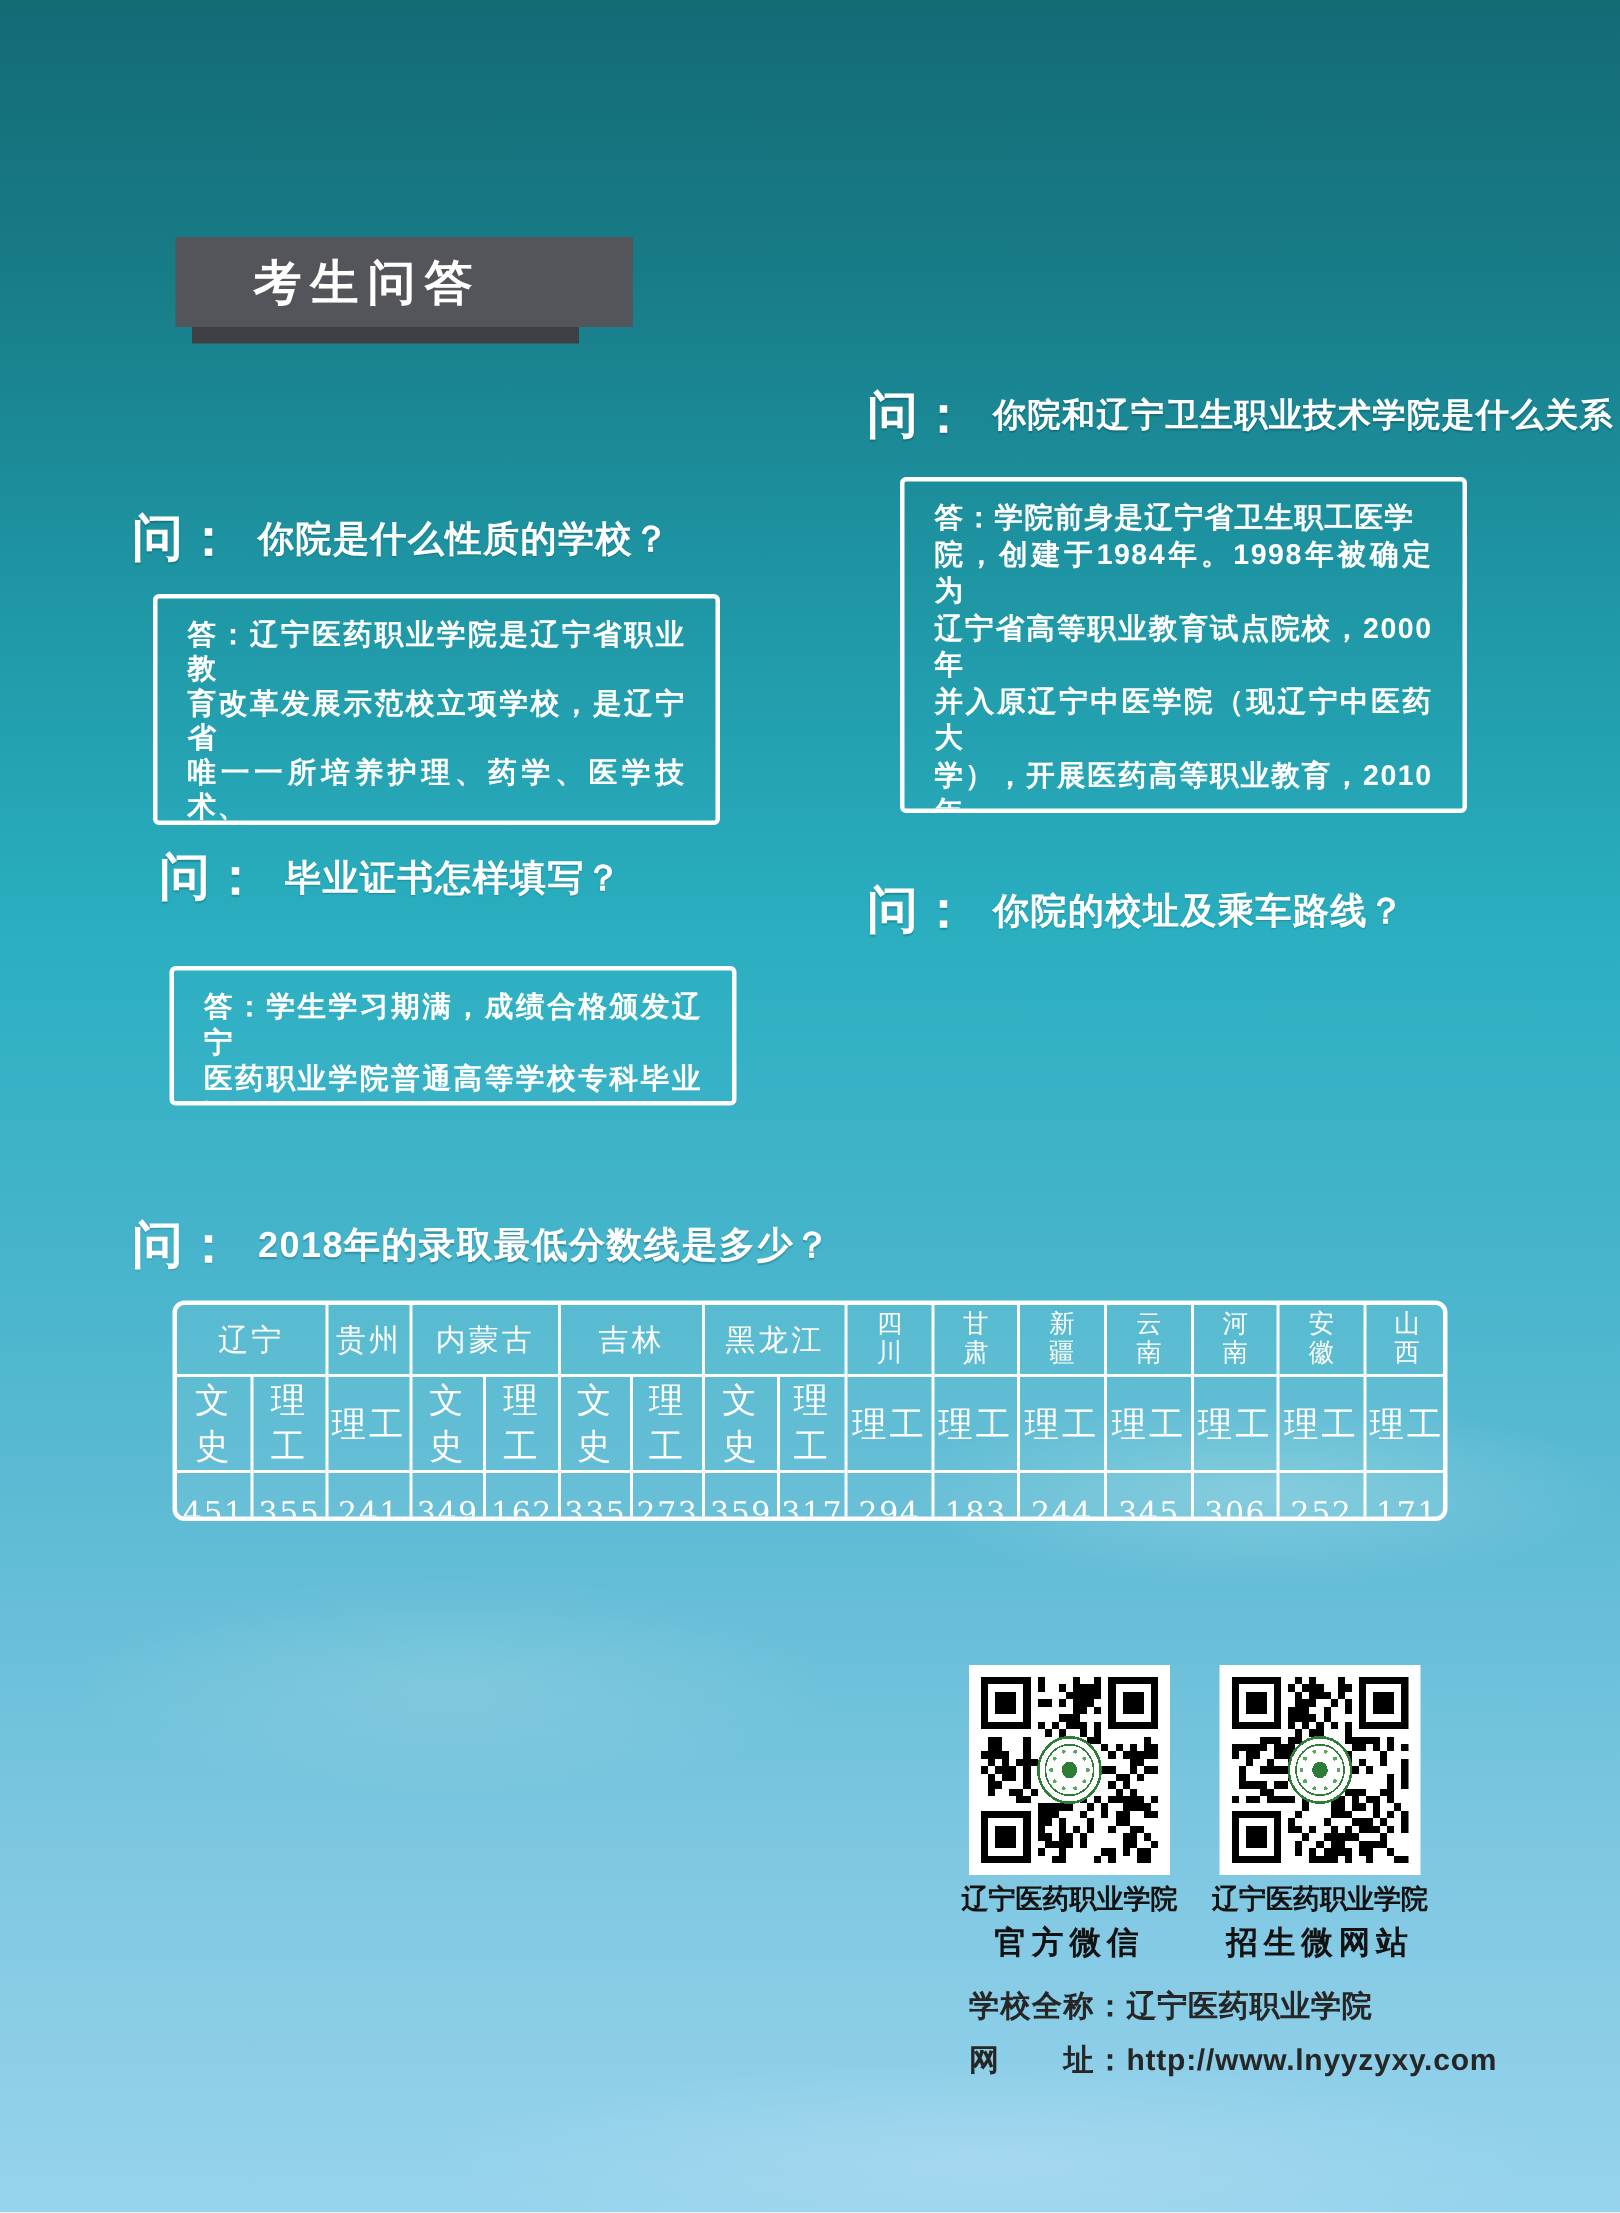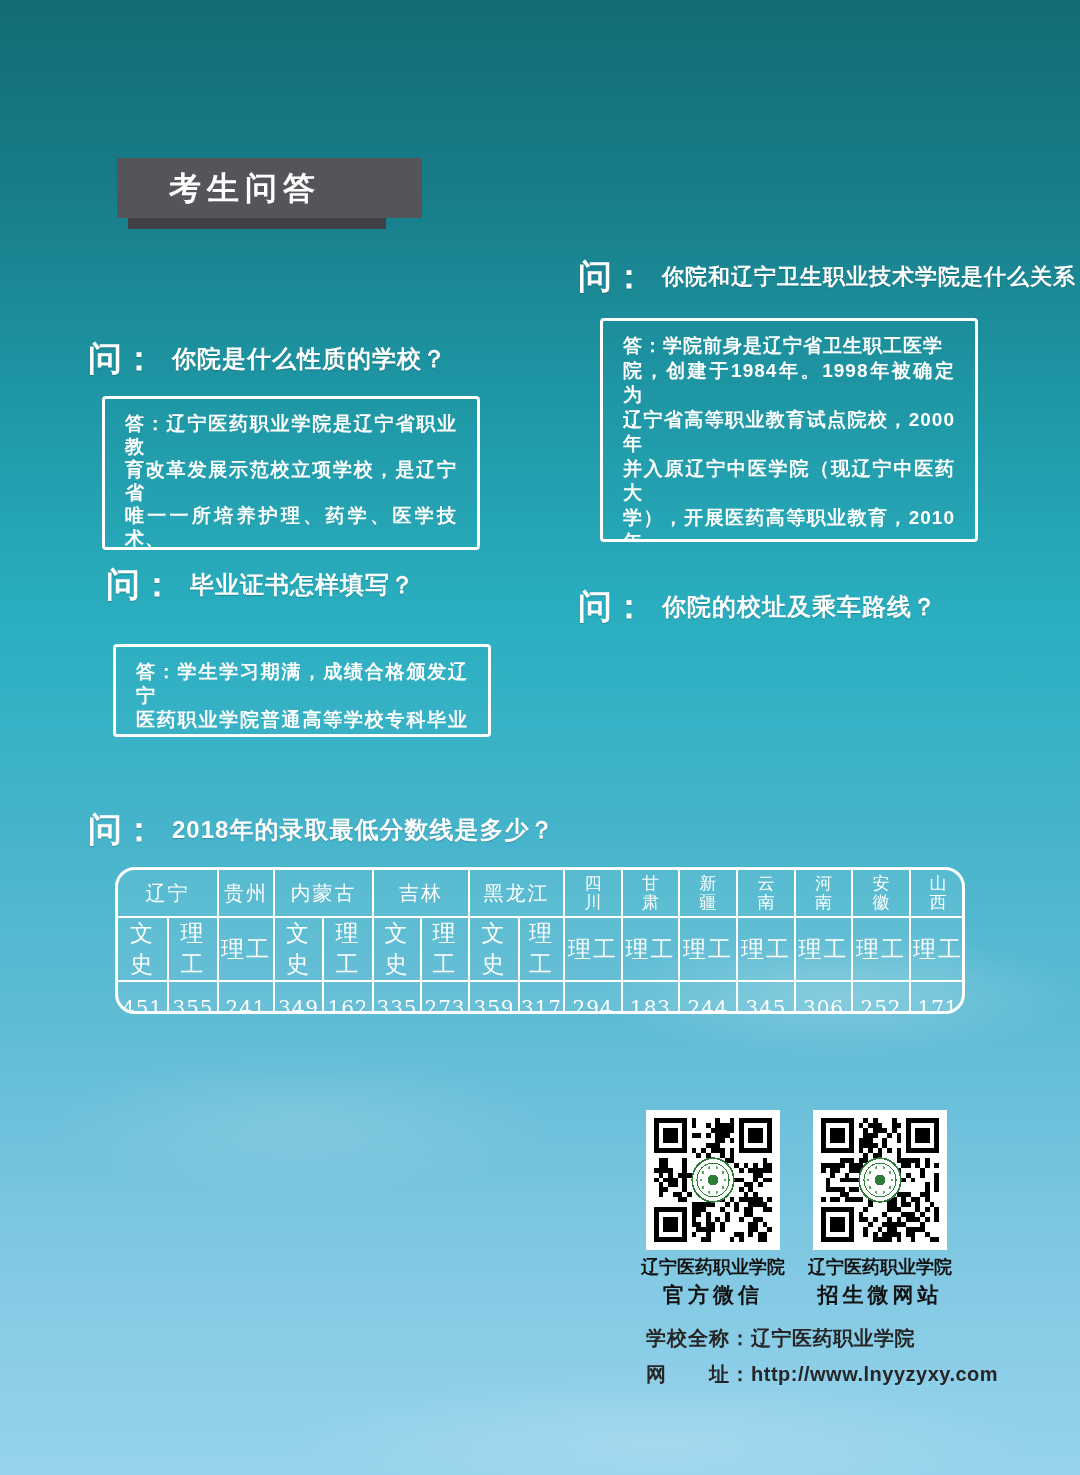--- a/index.html
+++ b/index.html
@@ -42,21 +42,21 @@
   .pos-a0{left:102px;top:396px;width:378px;height:154px;}
   .pos-a1{left:113px;top:644px;width:378px;height:93px;}
   .pos-a1 p{line-height:24px;}
   .pos-a3{left:600px;top:318px;width:378px;height:224px;}
   .pos-a3 p{line-height:24.5px;}
   .pos-a4{left:600px;top:640px;width:378px;height:202px;}
   .pos-a4 p{line-height:25px;letter-spacing:0.5px;}
 
   
   .table-wrap{position:absolute;left:115px;top:867px;width:850px;height:147px;
-    border:3px solid #ffffff;border-radius:20px;overflow:hidden;background:rgba(255,255,255,0.07);box-sizing:border-box;}
+    border:3px solid #ffffff;border-radius:8px;overflow:hidden;background:rgba(255,255,255,0.07);box-sizing:border-box;}
   .table-wrap table{width:100%;height:100%;border-collapse:collapse;table-layout:fixed;
     color:#ffffff;text-align:center;font-family:"DejaVu Serif",serif;}
   .table-wrap th,.table-wrap td{font-weight:normal;padding:0;vertical-align:middle;}
   .table-wrap .bl{border-left:2px solid #ffffff;}
   .table-wrap .bt{border-top:2px solid #ffffff;}
   .province-cell{font-size:20px;letter-spacing:2px;}
   .v-char{display:block;font-size:17px;line-height:19px;letter-spacing:0;}
   .stream-cell{font-size:23px;letter-spacing:2px;}
   .score-cell{font-size:20px;letter-spacing:1px;}
   .score-bold{font-weight:bold;}

